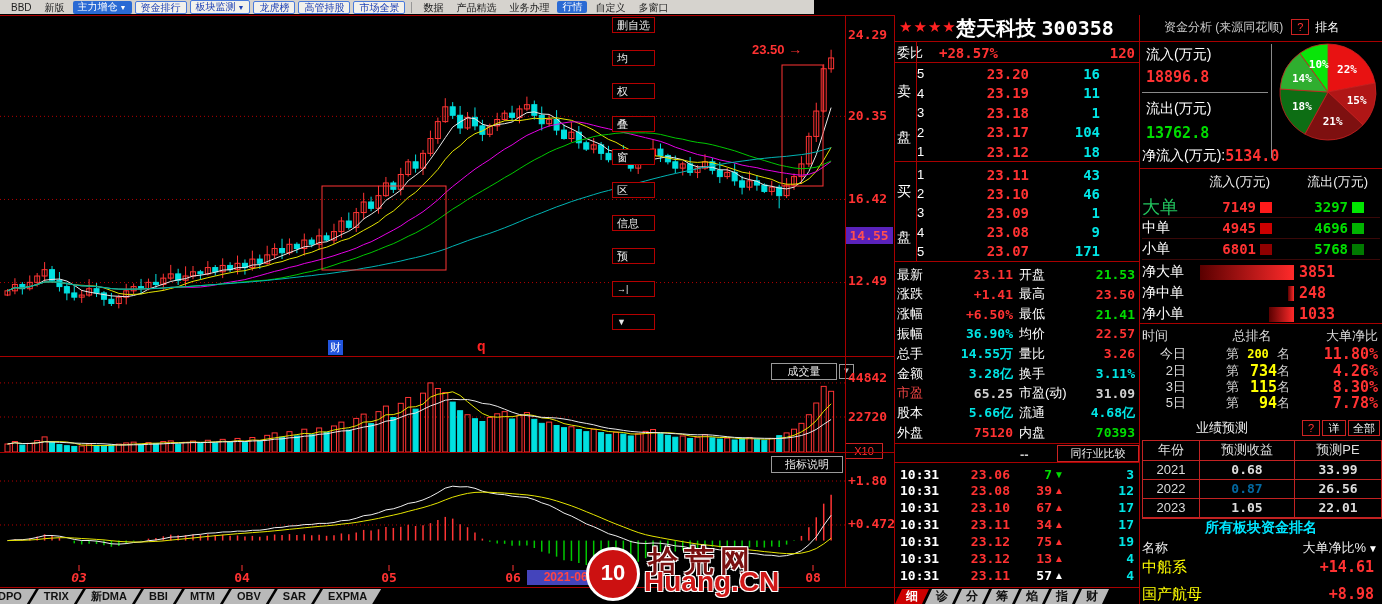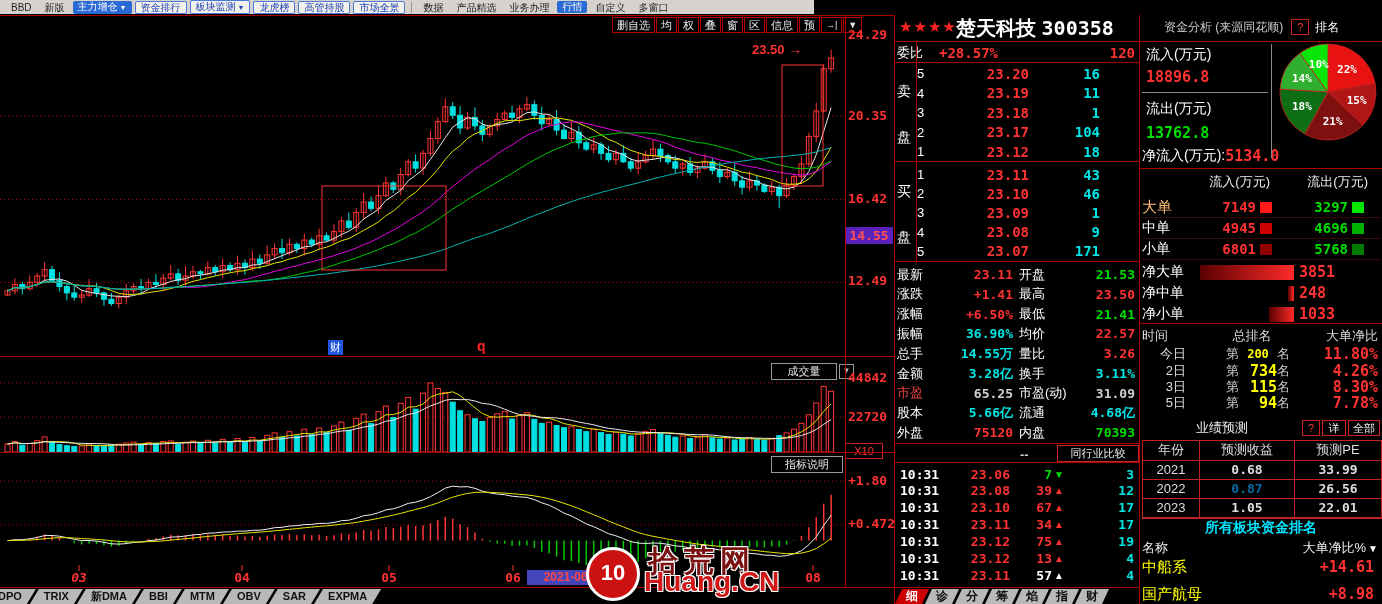--- a/index.html
+++ b/index.html
@@ -15,21 +15,21 @@
   .grayv{position:absolute;width:1px;background:#8a8a8a;}
   
   .toolbar{position:absolute;left:0;top:0;width:808px;height:14px;background:#d6d3ce;
     display:flex;align-items:center;gap:3px;padding-left:6px;font-size:10px;color:#222;overflow:hidden;}
   .tb{padding:0 5px;line-height:13px;white-space:nowrap;cursor:default;}
   .tb.outline{border:1px solid #4a7bdc;color:#1c3fb4;background:#f2f1ec;border-radius:2px;line-height:11px;}
   .tb.primary{background:#2a6ad4;color:#fff;border-radius:2px;line-height:12px;}
   .tbsep{width:1px;height:11px;background:#979797;margin:0 3px;}
   .tb .dd{font-size:7px;margin-left:2px;}
   
-  .ctbar{position:absolute;left:612px;top:17px;display:flex;gap:1px;}
+  .ctbar{position:absolute;left:612px;top:17px;display:flex;gap:17px;flex-direction:column;}
   .ct{border:1px solid #b40000;color:#e8e8e8;background:#000;font-size:11px;line-height:14px;
     padding:0 4px;white-space:nowrap;cursor:default;}
   .axis{position:absolute;color:#ff3232;font-family:"DejaVu Sans Mono",monospace;font-weight:bold;font-size:13px;}
   .btn{position:absolute;border:1px solid #9a9a9a;color:#efefef;background:#000;font-size:11px;
     text-align:center;cursor:default;}
   .redbox{border:1px solid #cc2222;color:#ff3232;background:#000;text-align:center;}
   .tabstrip{position:absolute;top:589px;height:15px;display:flex;}
   .ltab{background:#b9b9b9;color:#111;font-size:11px;font-weight:bold;line-height:15px;text-align:center;
     clip-path:polygon(9px 0,100% 0,calc(100% - 9px) 100%,0 100%);margin-left:-6px;padding:0 14px;cursor:default;}
   .rtab{background:#b9b9b9;color:#111;font-size:12px;font-weight:bold;line-height:15px;text-align:center;
@@ -861,21 +861,21 @@
       <span class="mono cyan" style="flex: 1 1 0%; text-align: right; font-size: 13px; padding-right: 2px;">4</span>
     </div>
     <div style="position: absolute; left: 900px; top: 567.4px; width: 236px; height: 16px; display: flex; align-items: center;">
       <span class="mono white" style="width: 46px; color: rgb(255, 255, 255); font-size: 13px;">10:31</span>
       <span class="mono red" style="width: 64px; text-align: right; font-size: 13px;">23.11</span>
       <span class="mono" style="width: 42px; text-align: right; font-size: 13px; color: rgb(255, 255, 255);">57</span>
       <span style="width: 14px; font-size: 10px; color: rgb(255, 255, 255); text-align: center;">▲</span>
       <span class="mono cyan" style="flex: 1 1 0%; text-align: right; font-size: 13px; padding-right: 2px;">4</span>
     </div>
     <div style="position: absolute; left: 1142px; top: 197px; width: 238px; height: 20px; display: flex; align-items: center; border-bottom: 1px solid rgb(58, 8, 8);">
-      <span style="width: 42px; color: #fdba74; font-size: 15px;">大单</span>
+      <span style="width: 42px; color: #22c55e; font-size: 18px;">大单</span>
       <span class="mono red" style="width: 72px; text-align: right; font-size: 14px;">7149</span>
       <span class="chip" style="background: rgb(255, 26, 26);"></span>
       <span class="mono green" style="width: 76px; text-align: right; font-size: 14px;">3297</span>
       <span class="chip" style="background: rgb(0, 230, 0);"></span>
     </div>
     <div style="position: absolute; left: 1142px; top: 218px; width: 238px; height: 20px; display: flex; align-items: center; border-bottom: 1px solid rgb(58, 8, 8);">
       <span style="width: 42px; color: rgb(255, 255, 255); font-size: 14px;">中单</span>
       <span class="mono red" style="width: 72px; text-align: right; font-size: 14px;">4945</span>
       <span class="chip" style="background: rgb(204, 0, 0);"></span>
       <span class="mono green" style="width: 76px; text-align: right; font-size: 14px;">4696</span>

